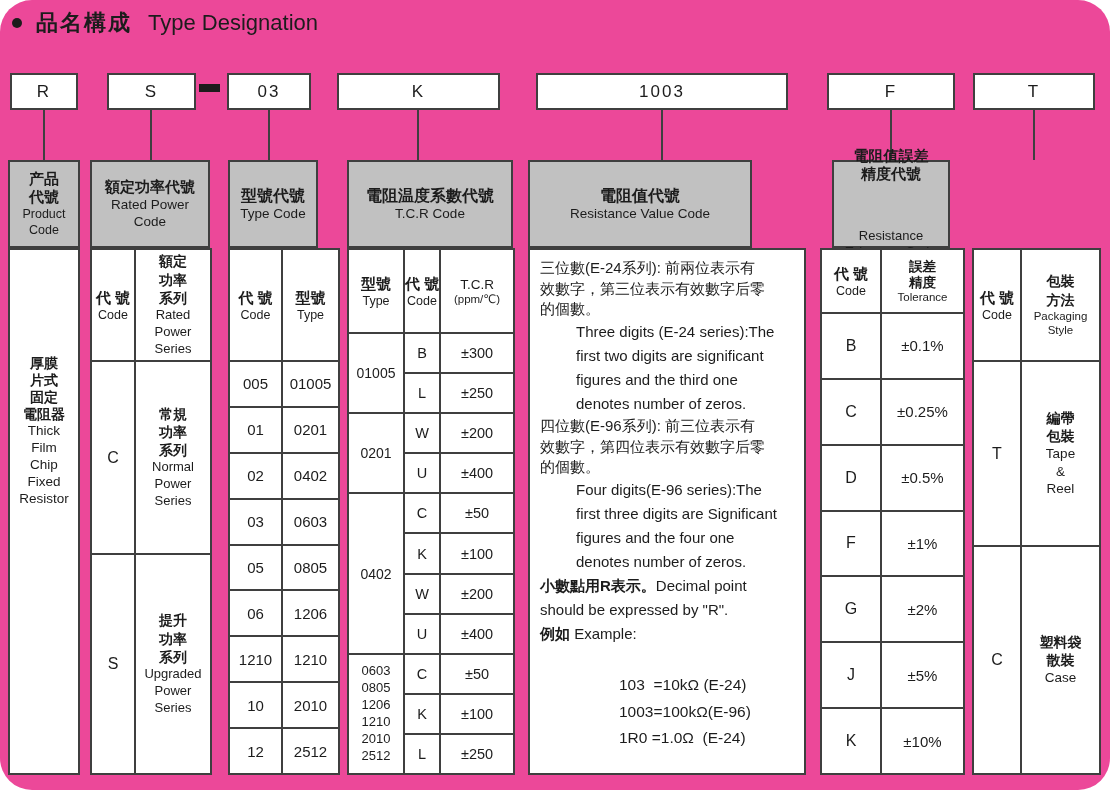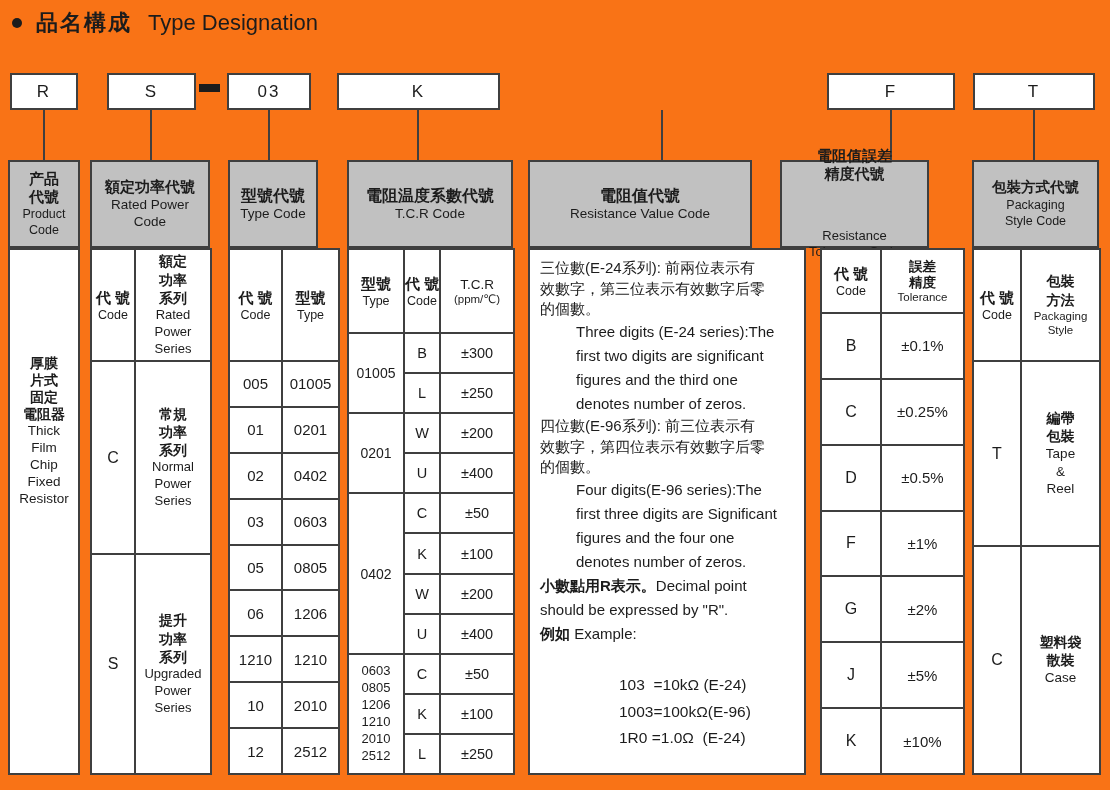--- a/index.html
+++ b/index.html
@@ -3,23 +3,24 @@
 <meta charset="utf-8">
 <style>
   :root{
     --ln:#3f3f3f;
     --hbg:#c1c1c1;
     --tx:#1c1c1c;
   }
   *{margin:0;padding:0;box-sizing:border-box;}
   html,body{background:#ffffff;}
   .page{
-    position:relative;width:1110px;height:790px;background:#f97316;
+    position:relative;width:1110px;height:790px;background:#ec4899;
     font-family:"Liberation Sans","DejaVu Sans",sans-serif;color:var(--tx);
     overflow:hidden;
+    border-radius:32px;
   }
   
   .title{position:absolute;left:12px;top:8px;display:flex;align-items:center;}
   .bullet{width:10px;height:10px;border-radius:50%;background:var(--tx);margin-right:14px;}
   .title .t-zh{font-weight:bold;font-size:22px;letter-spacing:2px;}
   .title .t-en{font-size:22px;margin-left:16px;}
   
   .codebox{position:absolute;top:73px;height:37px;border:2px solid var(--ln);
     display:flex;align-items:center;justify-content:center;font-size:17px;letter-spacing:2px;background:#fff;}
   #box-r{left:10px;width:68px;}
@@ -35,21 +36,21 @@
   
   .hdr{position:absolute;top:160px;height:88px;background:var(--hbg);border:2px solid var(--ln);
     display:flex;flex-direction:column;align-items:center;justify-content:center;text-align:center;}
   .hdr .zh{font-weight:bold;font-size:16px;line-height:1.22;white-space:pre-line;}
   .hdr .en{font-size:13.5px;line-height:1.28;white-space:pre-line;}
   #hdr-product{left:8px;width:72px;}   #hdr-product .zh{font-size:15px;}  #hdr-product .en{font-size:12.5px;}
   #hdr-power{left:90px;width:120px;}   #hdr-power .zh{font-size:15px;}
   #hdr-type{left:228px;width:90px;}
   #hdr-tcr{left:347px;width:166px;}
   #hdr-value{left:528px;width:224px;}
-  #hdr-tol{left:780px;width:149px;gap:44px;}    #hdr-tol .zh{font-size:15px;} #hdr-tol .en{font-size:13px;}
+  #hdr-tol{left:832px;width:118px;gap:44px;}    #hdr-tol .zh{font-size:15px;} #hdr-tol .en{font-size:13px;}
   #hdr-pkg{left:972px;width:127px;}    #hdr-pkg .zh{font-size:14.5px;} #hdr-pkg .en{font-size:12.5px;}
   
   table{position:absolute;top:248px;border-collapse:collapse;table-layout:fixed;background:#fff;}
   td{border:2px solid var(--ln);text-align:center;vertical-align:middle;padding:0;font-size:15px;}
   .zh-b{font-weight:bold;white-space:pre-line;display:block;}
   
   #tbl-product{left:8px;top:248px;width:72px;height:527px;border:2px solid var(--ln);position:absolute;
     display:flex;flex-direction:column;align-items:center;justify-content:center;padding-bottom:160px;background:#fff;}
   #tbl-product .zh-b{font-size:14px;line-height:1.22;text-align:center;}
   #tbl-product .en-m{font-size:13.5px;line-height:1.25;white-space:pre-line;text-align:center;}
@@ -109,20 +110,21 @@
     <span class="bullet"></span>
     <span class="t-zh">品名構成</span>
     <span class="t-en">Type Designation</span>
   </div>
 
   <div class="codebox" id="box-r">R</div>
   <div class="codebox" id="box-s">S</div>
   <div class="dash"></div>
   <div class="codebox" id="box-type">03</div>
   <div class="codebox" id="box-tcr">K</div>
+  <div class="codebox" id="box-val">1003</div>
   <div class="codebox" id="box-tol">F</div>
   <div class="codebox" id="box-pkg">T</div>
 
   <div class="connector c1"></div>
   <div class="connector c2"></div>
   <div class="connector c3"></div>
   <div class="connector c4"></div>
   <div class="connector c5"></div>
   <div class="connector c6"></div>
   <div class="connector c7"></div>
@@ -148,25 +150,20 @@
   </div>
   <div class="hdr" id="hdr-value">
     <span class="zh">電阻值代號</span>
     <span class="en">Resistance Value Code</span>
   </div>
   <div class="hdr" id="hdr-tol">
     <span class="zh">電阻值誤差
 精度代號</span>
     <span class="en">Resistance
 Tolerance Code</span>
-  </div>
-  <div class="hdr" id="hdr-pkg">
-    <span class="zh">包裝方式代號</span>
-    <span class="en">Packaging
-Style Code</span>
   </div>
 
   <div id="tbl-product">
     <span class="zh-b">厚膜
 片式
 固定
 電阻器</span>
     <span class="en-m">Thick
 Film
 Chip

